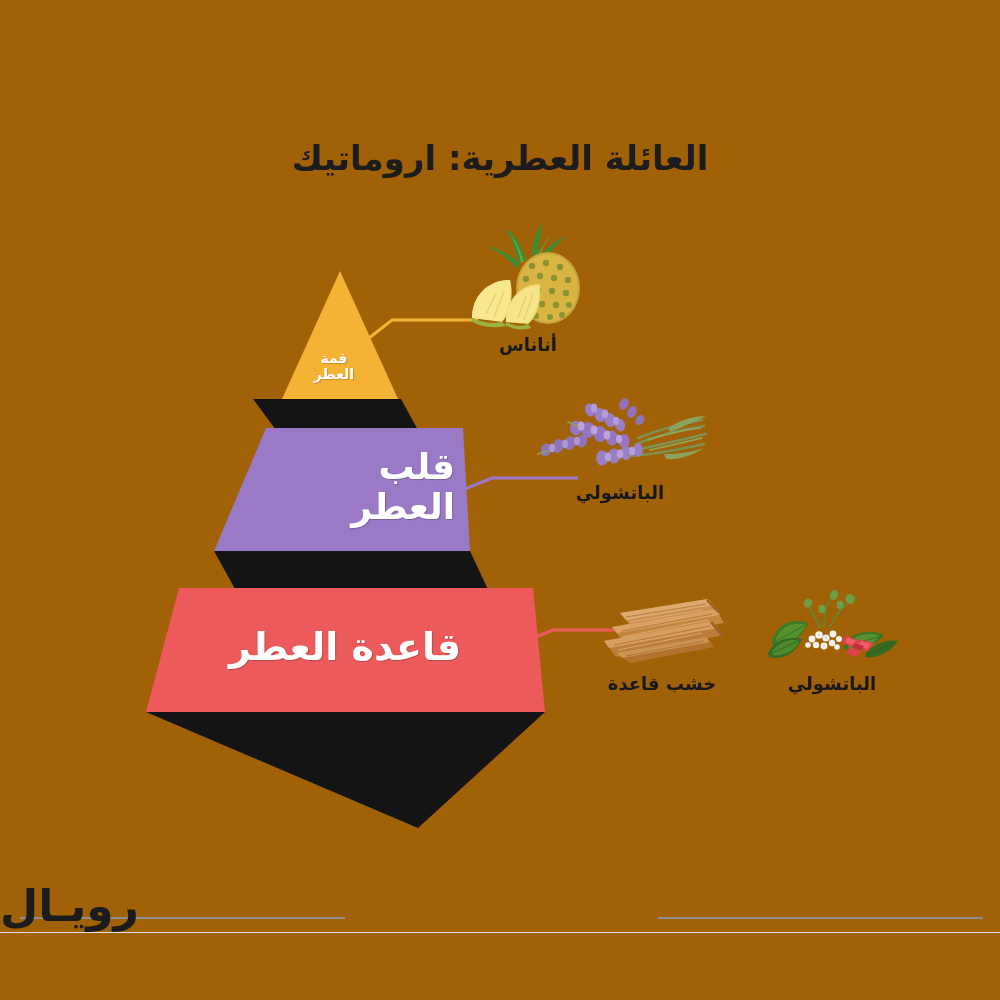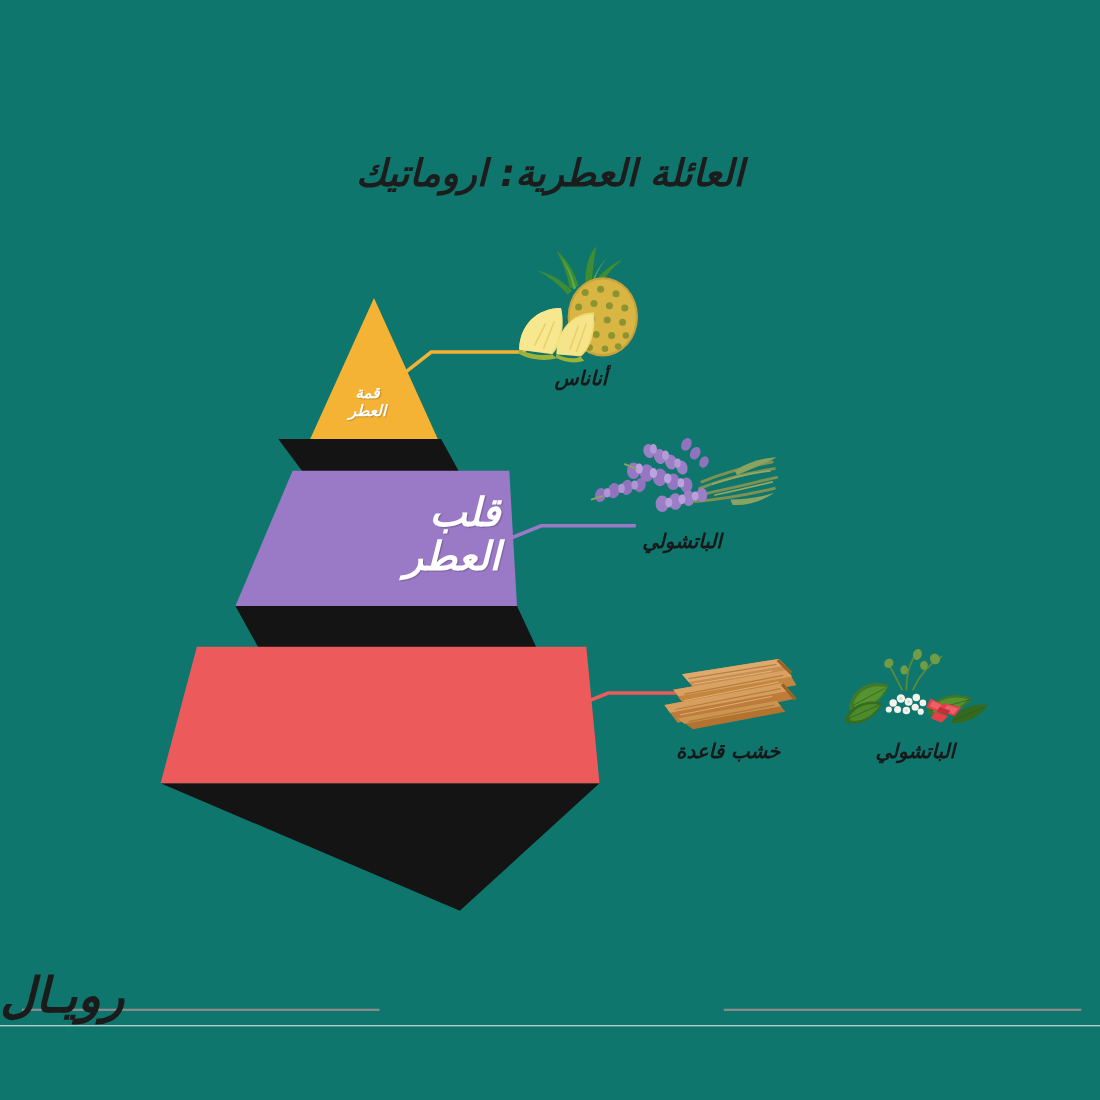--- a/index.html
+++ b/index.html
@@ -4,24 +4,23 @@
 <style>
   html, body {
     margin: 0;
     padding: 0;
     background: #ffffff;
   }
   #page {
     position: relative;
     width: 1000px;
     height: 1000px;
-    background: #0f766e;
+    background: #a16207;
     overflow: hidden;
     font-family: "DejaVu Sans", "Liberation Sans", sans-serif;
-    font-style: italic;
   }
 
   
   #title {
     position: absolute;
     top: 138px;
     left: 0;
     width: 1000px;
     text-align: center;
     font-size: 34px;
@@ -178,20 +177,23 @@
   <div class="tier-label" id="label-top">
     <div>قمة</div>
     <div>العطر</div>
   </div>
 
   <div class="tier-label" id="label-heart">
     <div>قلب</div>
     <div>العطر</div>
   </div>
 
+  <div class="tier-label" id="label-base">
+    <div>قاعدة العطر</div>
+  </div>
 
   <div class="ingredient" id="ing-pineapple">
     <div class="ing-art">
       <svg viewBox="0 0 132 112" width="132" height="112" xmlns="http://www.w3.org/2000/svg">
 
         <g fill="#3f8c33">
           <path d="M64 38 C60 24 52 12 44 6 C50 18 54 28 56 40 Z"></path>
           <path d="M70 36 C70 20 74 8 80 2 C78 16 76 28 76 38 Z"></path>
           <path d="M58 42 C48 32 36 26 26 24 C38 30 48 38 54 46 Z"></path>
           <path d="M76 38 C84 26 94 18 104 14 C94 22 86 32 82 42 Z"></path>

